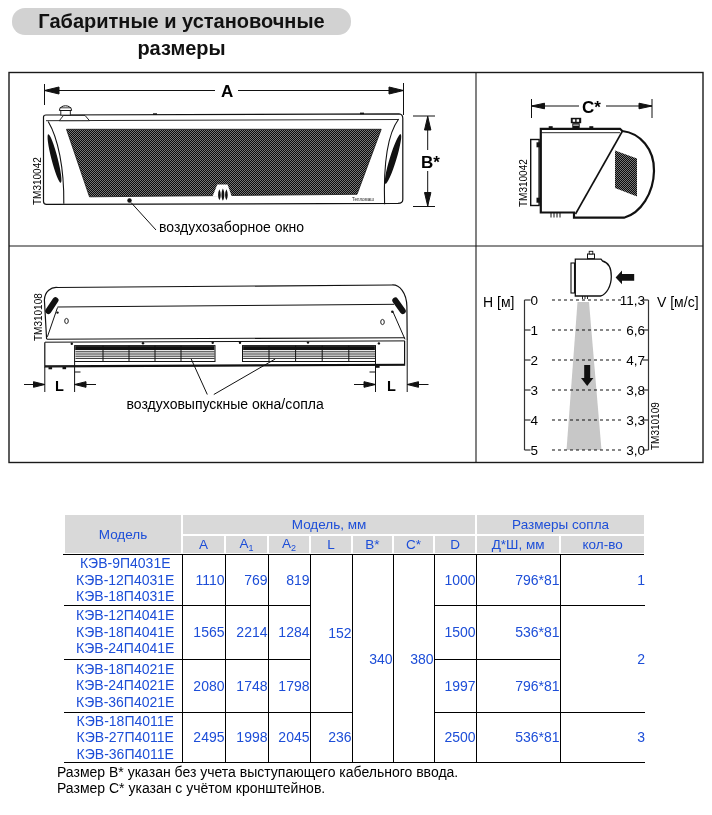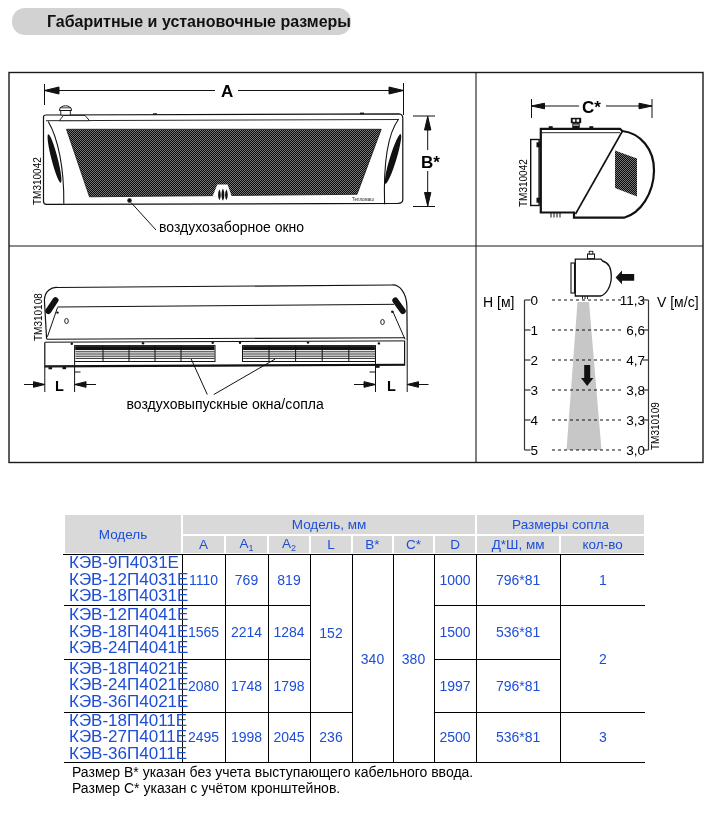--- a/index.html
+++ b/index.html
@@ -1,27 +1,27 @@
 <!DOCTYPE html>
 <html><head>
 <meta charset="utf-8">
 <style>
 html,body{margin:0;padding:0}
 body{width:712px;height:815px;background:#fff;font-family:"Liberation Sans",sans-serif;position:relative;overflow:hidden}
 .abs{position:absolute}
 #title{left:12px;top:8px;width:339px;height:27px;background:#d2d2d2;border-radius:13px;
-  font-weight:bold;font-size:16px;color:#111;line-height:27px;text-align:right}
+  font-weight:bold;font-size:20px;color:#111;line-height:27px;text-align:center}
 #tbl{left:63px;top:513px;border-collapse:collapse;table-layout:fixed;width:581px;font-size:13px;color:#1d4ed8}
 #tbl th{background:#d9d9d9;font-weight:normal;border:2px solid #fff;padding:0;font-size:13.5px}
-#tbl td{border:1px solid #000;text-align:center;padding:0;font-size:14px}
-#tbl td.m{text-align:left;padding-left:5px;border-left:none;font-size:17px;line-height:16.5px}
+#tbl td{border:1px solid #000;text-align:right;padding:0;font-size:14px}
+#tbl td.m{text-align:center;padding-left:5px;border-left:none;font-size:14px;line-height:16.5px}
 #tbl td.last{border-right:none}
 #tbl sub{font-size:9px;vertical-align:-3px}
 #hline{left:63px;top:554px;width:581px;height:1px;background:#000}
-.fn{left:72px;width:620px;font-size:14px;color:#000}
+.fn{left:57px;width:620px;font-size:14px;color:#000}
 </style>
 </head>
 <body>
 <div id="title" class="abs">Габаритные и установочные размеры</div>
 
 <svg class="abs" style="left:0;top:0" width="712" height="500" viewBox="0 0 712 500" fill="none">
 <defs>
 <pattern id="dots" width="2" height="2" patternUnits="userSpaceOnUse">
 <rect width="2" height="2" fill="#0a0a0a"></rect>
 <circle cx="0.5" cy="0.5" r="0.4" fill="#fff"></circle>

